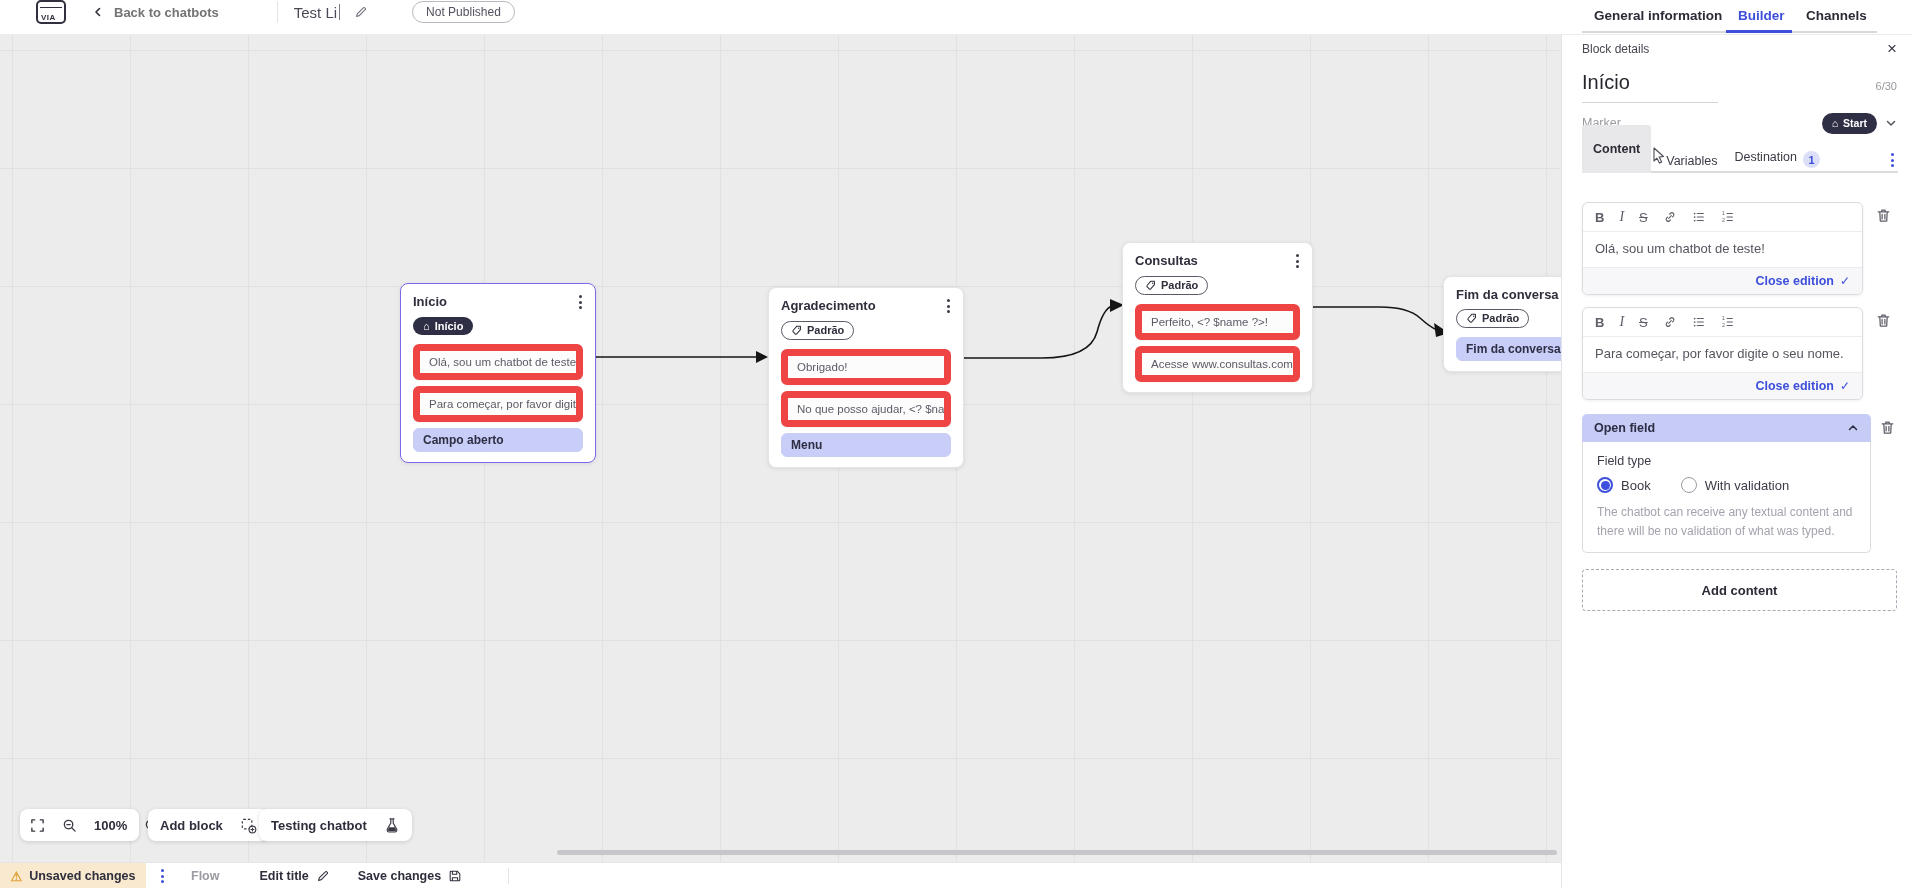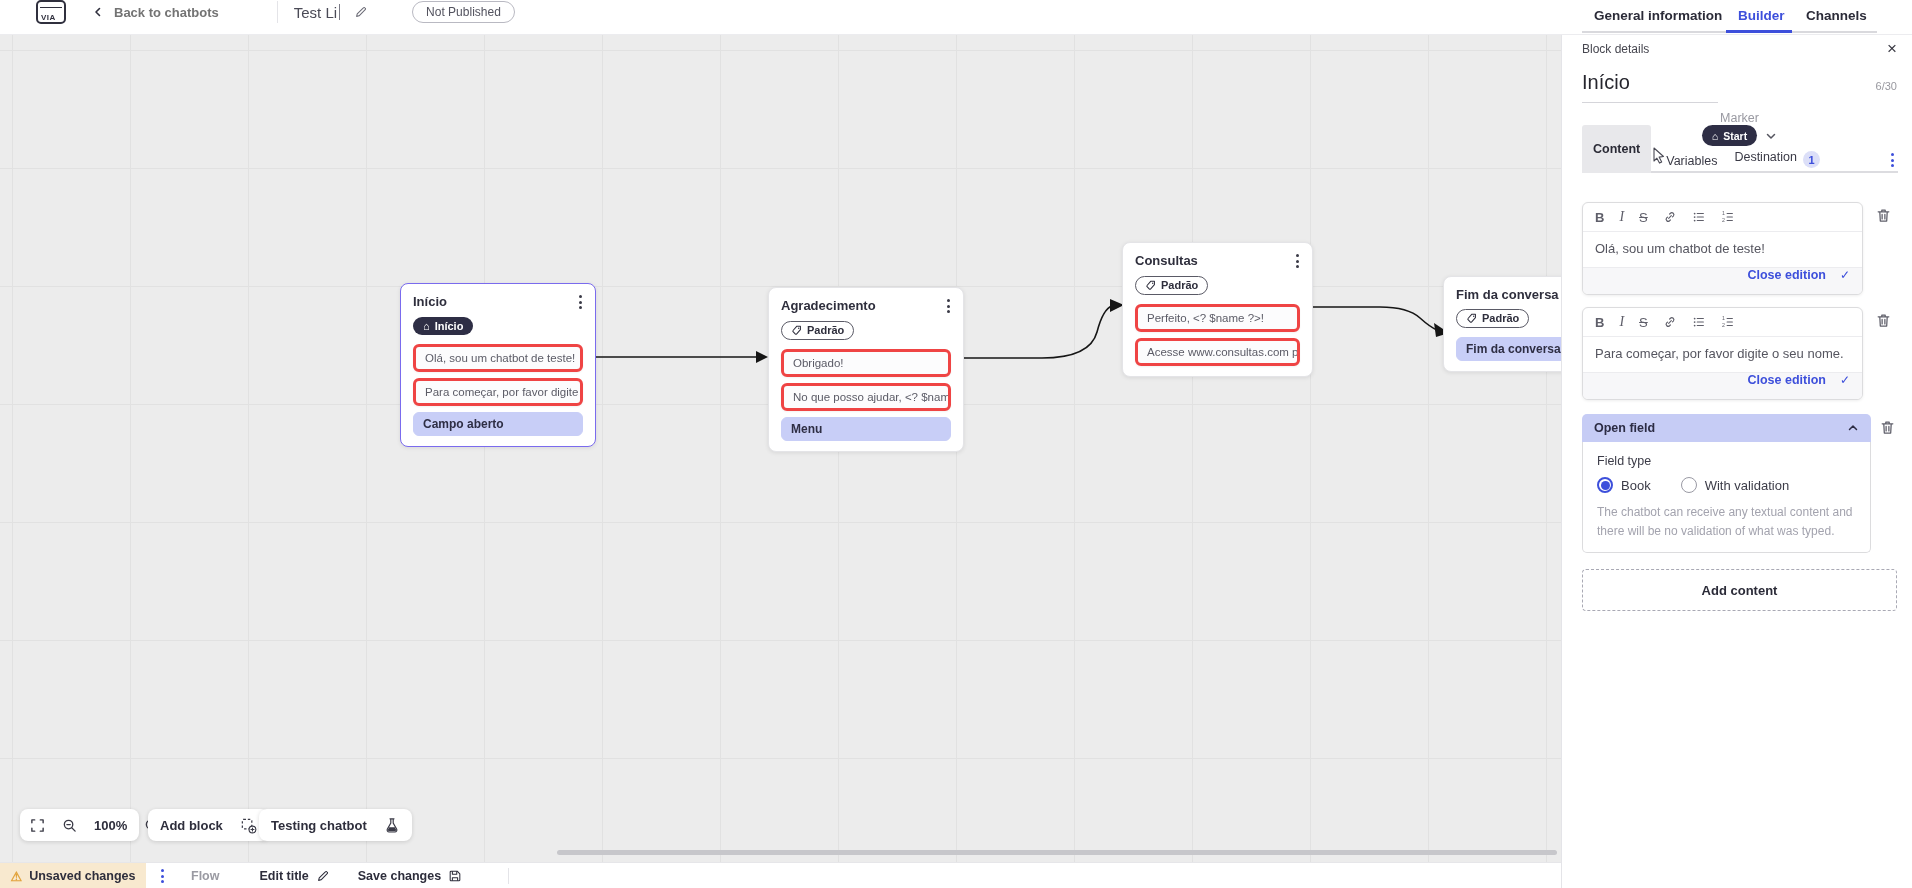--- a/index.html
+++ b/index.html
@@ -38,21 +38,21 @@
   .bhead{display:flex;justify-content:space-between;align-items:flex-start;}
   .btitle{font-size:13px;font-weight:700;color:#2e2e3c;}
   .vdots{display:inline-flex;flex-direction:column;gap:2.5px;color:#3a3a46;cursor:pointer;padding:1px;}
   .vdots i{width:3px;height:3px;border-radius:50%;background:currentColor;}
   .badge-dark{display:inline-flex;align-items:center;gap:5px;background:#2e2e45;color:#fff;
               font-size:11px;font-weight:600;padding:3px 10px;border-radius:11px;margin-top:7px;line-height:12px;}
   .badge-outline{display:inline-flex;align-items:center;gap:5px;border:1.4px solid #5a5a66;color:#2e2e3c;
                  font-size:11px;font-weight:600;padding:2px 9px;border-radius:11px;margin-top:7px;
                  background:#fff;line-height:13px;}
   .rows{margin-top:9px;display:flex;flex-direction:column;gap:6px;}
-  .row{background:#fcfcfd;border:3px solid #ef4444;box-shadow:0 1px 2px rgba(0,0,0,.05);border-radius:6px;
+  .row{background:#fcfcfd;border:7px solid #ef4444;box-shadow:0 1px 2px rgba(0,0,0,.05);border-radius:6px;
        padding:4px 9px;font-size:11.5px;color:#5b5b66;white-space:nowrap;overflow:hidden;line-height:14px;}
   .row.field{background:#c8cef7;color:#2e2e44;font-weight:600;font-size:12px;border:1px solid #c8cef7;
              box-shadow:none;padding:4px 9px;}
   .canvas-pill{position:absolute;top:775px;background:#fff;border-radius:8px;height:32px;
                box-shadow:0 1px 4px rgba(0,0,0,.14);display:flex;align-items:center;gap:17px;
                padding:0 12px;font-size:13px;font-weight:700;color:#2e2e3c;box-sizing:border-box;cursor:pointer;}
   .canvas-pill .ic{color:#3a3a46;display:flex;}
   .hscroll{position:absolute;left:557px;top:816px;width:1000px;height:5px;border-radius:3px;background:#c7c7cb;}
   
   .statusbar{position:absolute;left:0;top:862px;width:1561px;height:26px;background:#fff;
@@ -66,21 +66,21 @@
   
   .panel{position:absolute;left:1561px;top:34px;width:351px;height:854px;background:#fff;
          border-left:1px solid #e4e4e8;box-sizing:border-box;padding:0 15px 0 20px;z-index:20;}
   .p-head{margin-top:6px;display:flex;justify-content:space-between;align-items:center;}
   .p-head .t{font-size:12px;color:#46464f;}
   .p-close{font-size:17px;color:#3a3a44;line-height:1;cursor:pointer;}
   .p-title-row{margin-top:14px;display:flex;justify-content:space-between;align-items:flex-end;}
   .p-title{font-size:20px;font-weight:500;color:#26262e;}
   .p-count{font-size:11px;color:#98989f;margin-bottom:2px;}
   .p-title-line{margin-top:8px;width:136px;height:1px;background:#d5d5da;}
-  .p-marker{margin-top:8px;display:flex;justify-content:space-between;align-items:center;height:24px;flex-direction:column;}
+  .p-marker{margin-top:8px;display:flex;justify-content:space-between;align-items:center;height:24px;}
   .p-marker .lbl{font-size:12.5px;color:#9a9aa2;}
   .marker-right{display:flex;align-items:center;gap:8px;}
   .start-pill{display:inline-flex;align-items:center;gap:5px;background:#2e2e45;color:#fff;border-radius:11px;
               height:21px;padding:0 10px;font-size:10.5px;font-weight:700;cursor:pointer;}
   .chev{color:#55555f;display:flex;cursor:pointer;}
   .p-tabs{margin-top:12px;position:relative;height:26px;display:flex;align-items:flex-end;}
   .p-tab{position:relative;z-index:2;font-size:12.5px;color:#3a3a46;padding:5px 2px;cursor:pointer;}
   .p-tab.active{background:#e8e8eb;border-radius:3px 3px 0 0;padding:17px 11px;font-weight:700;color:#2b2b36;}
   .p-tab + .p-tab{margin-left:13px;}
   .num-badge{display:inline-flex;width:17px;height:17px;border-radius:50%;background:#dcdff8;color:#3d4fdb;
@@ -94,22 +94,22 @@
   .editor{flex:1;border:1px solid #dcdcde;border-radius:6px;box-shadow:0 1px 3px rgba(0,0,0,.07);
           background:#fff;overflow:hidden;}
   .ed-toolbar{height:28px;display:flex;align-items:center;gap:15px;padding:0 12px;border-bottom:1px solid #ececef;
               color:#5f5f6a;}
   .tbt{font-size:13px;cursor:pointer;}
   .tbt.b{font-weight:700;}
   .tbt.i{font-family:"Liberation Serif",serif;font-style:italic;font-size:14px;}
   .tbt.s{text-decoration:line-through;}
   .ed-ic{cursor:pointer;display:flex;}
   .ed-text{padding:7px 12px 9px;font-size:13px;color:#55555f;line-height:19px;}
-  .ed-footer{height:26px;background:#f7f7f9;border-top:1px solid #ececef;display:flex;
-             justify-content:flex-end;gap:14px;padding-right:12px;}
+  .ed-footer{height:26px;background:#f7f7f9;border-top:1px solid #ececef;display:flex;align-items:center;
+             justify-content:flex-end;gap:6px;padding-right:12px;}
   .ed-footer .cl{font-size:12.5px;font-weight:700;color:#3d4fdb;cursor:pointer;}
   .ed-footer .ck{font-size:12px;color:#3d4fdb;}
   .mt29{margin-top:29px;}  .mt12{margin-top:12px;}  .mt14{margin-top:14px;}
   .openfield{flex:1;}
   .of-head{height:28px;background:#c6ccf5;border-radius:5px 5px 0 0;display:flex;align-items:center;
            justify-content:space-between;padding:0 12px;cursor:pointer;}
   .of-head .t{font-size:12.5px;font-weight:600;color:#2c2c44;}
   .of-body{border:1px solid #dcdcde;border-top:none;border-radius:0 0 5px 5px;padding:12px 14px 12px;}
   .of-lbl{font-size:12.5px;color:#3c3c48;}
   .radio-row{margin-top:9px;display:flex;align-items:center;gap:8px;}

